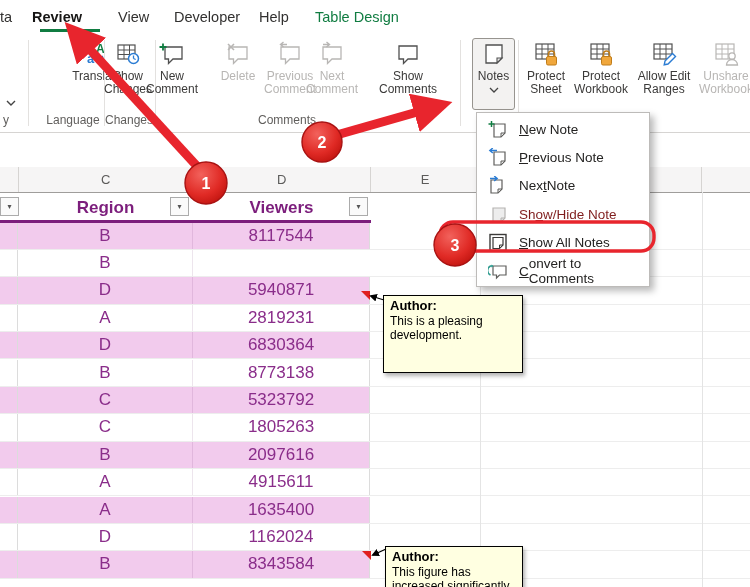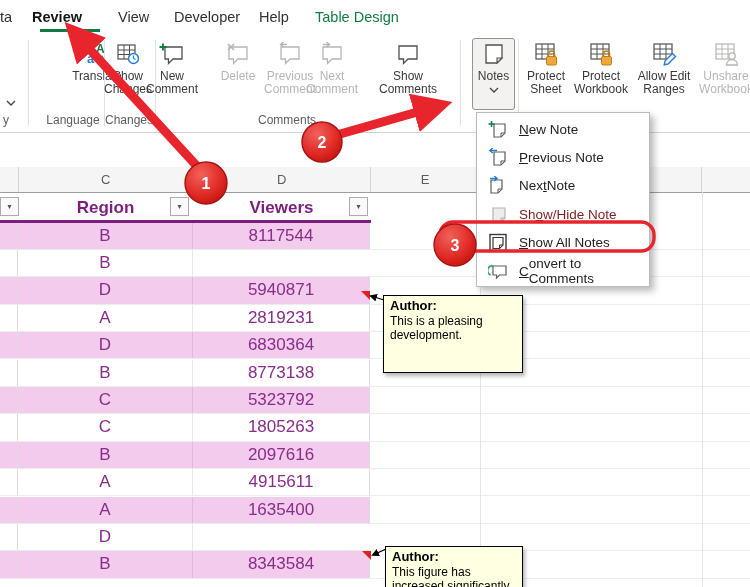--- a/index.html
+++ b/index.html
@@ -305,20 +305,21 @@
     </div>
   <div class="srow pink" style="top:274px">
       <div class="cell c-stub"></div>
       <div class="cell c-region">A</div>
       <div class="cell c-viewers">1635400</div>
       <div class="cell c-rest"></div>
     </div>
   <div class="srow" style="top:301.4px">
       <div class="cell c-stub"></div>
       <div class="cell c-region">D</div>
+      <div class="cell c-viewers">1162024</div>
       <div class="cell c-rest"></div>
     </div>
   <div class="srow pink" style="top:328.8px">
       <div class="cell c-stub"></div>
       <div class="cell c-region">B</div>
       <div class="cell c-viewers">8343584</div>
       <div class="cell c-rest"></div>
     </div>
 </div>
 

